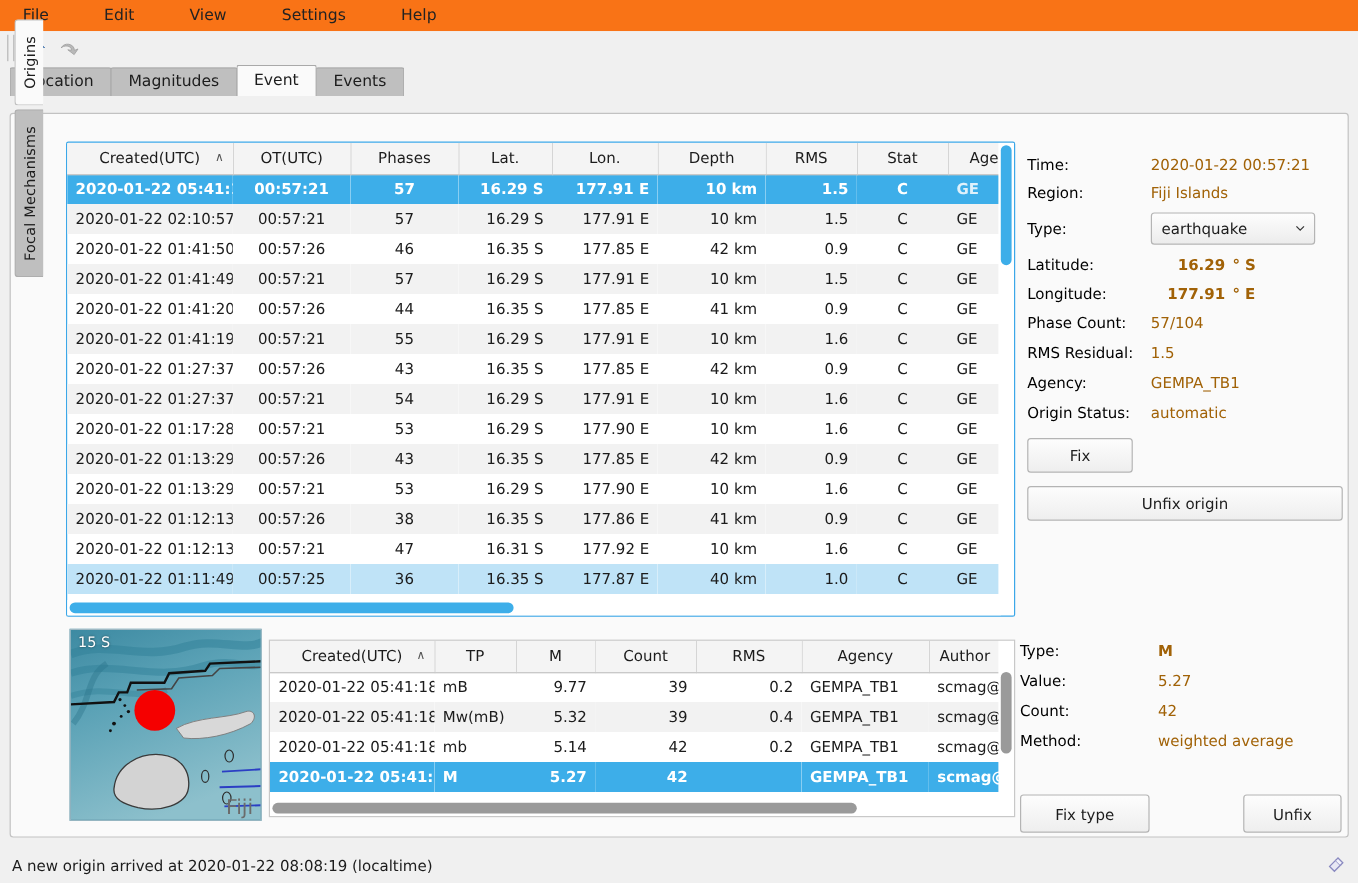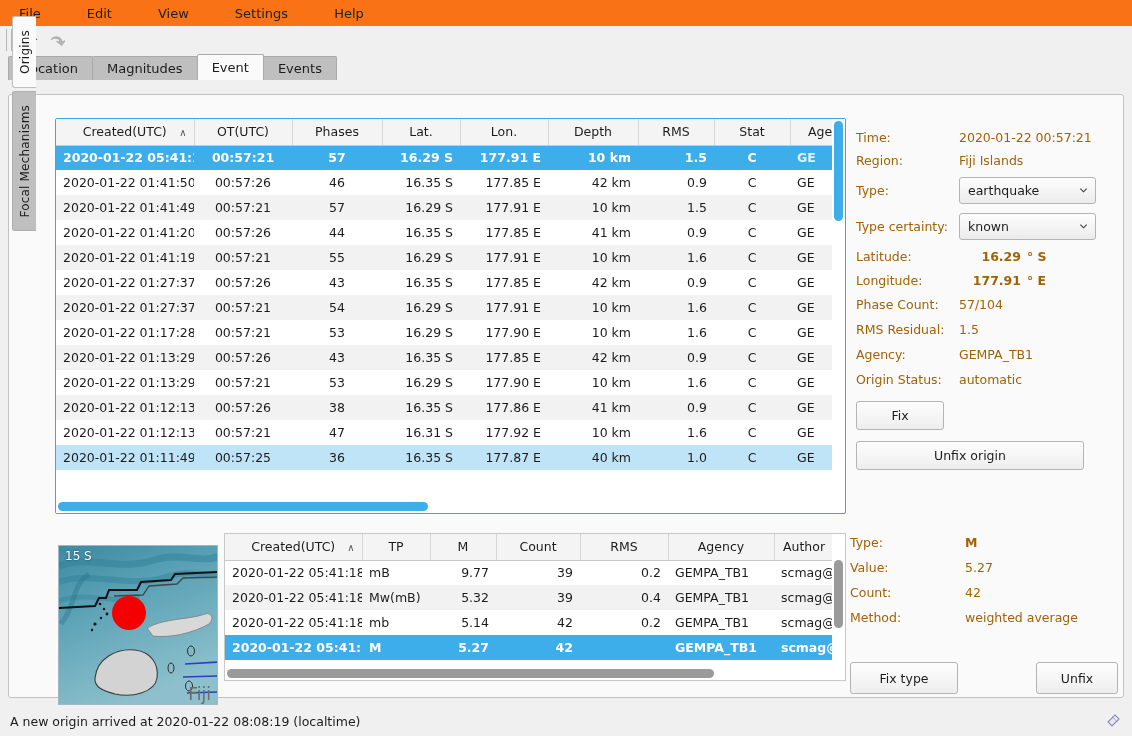--- a/index.html
+++ b/index.html
@@ -197,21 +197,21 @@
   #origin-detail {
     position: absolute;
     left: 856px; top: 126px;
     width: 262px;
   }
   .drow {
     display: flex; align-items: center;
     height: 23px;
     font-size: 12.5px;
   }
-  .dlabel { width: 103px; color: #a16207; }
+  .dlabel { width: 103px; color: #000000; }
   .dval { color: #a16207; }
   .dval.bold { font-weight: bold; }
   .numcell { display: inline-block; width: 62px; text-align: right; font-weight: bold; }
   .unit { margin-left: 6px; font-weight: bold; }
 
   select.qcombo, .qcombo {
     height: 27px;
     border: 1px solid #b4b4b4;
     border-radius: 3px;
     background: linear-gradient(#fdfdfd, #ececec);
@@ -236,21 +236,21 @@
     font-family: inherit;
     font-size: 12.5px;
     color: #1c1c1c;
     display: flex; align-items: center; justify-content: center;
     cursor: default;
   }
 
   
   #map-thumb {
     position: absolute;
-    left: 58px; top: 545px;
+    left: 58px; top: 524px;
     width: 160px; height: 160px;
     border: 1px solid #9fb9c4;
     overflow: hidden;
     background: #4e93a8;
   }
   #map-thumb .label {
     position: absolute; left: 6px; top: 3px;
     color: #ffffff; font-size: 12px;
     text-shadow: 0 0 2px rgba(0,0,0,.6);
     z-index: 5;
@@ -365,20 +365,31 @@
             <td class="">2020-01-22 05:41:17</td>
             <td class="ctr">00:57:21</td>
             <td class="ctr">57</td>
             <td class="num">16.29 S</td>
             <td class="num">177.91 E</td>
             <td class="num">10 km</td>
             <td class="num">1.5</td>
             <td class="stat">C</td>
             <td class=" agency">GE</td>
           </tr>
+          <tr class="alt">
+            <td class="">2020-01-22 02:10:57</td>
+            <td class="ctr">00:57:21</td>
+            <td class="ctr">57</td>
+            <td class="num">16.29 S</td>
+            <td class="num">177.91 E</td>
+            <td class="num">10 km</td>
+            <td class="num">1.5</td>
+            <td class="stat">C</td>
+            <td class=" agency">GE</td>
+          </tr>
           <tr class="">
             <td class="">2020-01-22 01:41:50</td>
             <td class="ctr">00:57:26</td>
             <td class="ctr">46</td>
             <td class="num">16.35 S</td>
             <td class="num">177.85 E</td>
             <td class="num">42 km</td>
             <td class="num">0.9</td>
             <td class="stat">C</td>
             <td class=" agency">GE</td>
@@ -526,29 +537,20 @@
   </div>
   <div class="drow" style="height:36px">
     <div class="dlabel">Type:</div>
     <div class="qcombo" style="width:137px">
       <span>earthquake</span>
       <svg class="chev" viewBox="0 0 10 10">
         <path d="M1.5 3.5 L5 7 L8.5 3.5" fill="none" stroke="#3a3a3a" stroke-width="1.2"></path>
       </svg>
     </div>
   </div>
-  <div class="drow" style="height:36px">
-    <div class="dlabel">Type certainty:</div>
-    <div class="qcombo" style="width:137px">
-      <span>known</span>
-      <svg class="chev" viewBox="0 0 10 10">
-        <path d="M1.5 3.5 L5 7 L8.5 3.5" fill="none" stroke="#3a3a3a" stroke-width="1.2"></path>
-      </svg>
-    </div>
-  </div>
   <div class="drow" style="height:24px">
     <div class="dlabel">Latitude:</div>
     <div class="dval"><span class="numcell">16.29</span><span class="unit">° S</span></div>
   </div>
   <div class="drow" style="height:24px">
     <div class="dlabel">Longitude:</div>
     <div class="dval"><span class="numcell">177.91</span><span class="unit">° E</span></div>
   </div>
   <div class="drow" style="height:25px">
     <div class="dlabel">Phase Count:</div>
@@ -562,21 +564,21 @@
     <div class="dlabel">Agency:</div>
     <div class="dval">GEMPA_TB1</div>
   </div>
   <div class="drow" style="height:25px">
     <div class="dlabel">Origin Status:</div>
     <div class="dval">automatic</div>
   </div>
   <div style="display:flex;gap:24px;margin-top:9px;justify-content:space-between;">
     <div class="qbtn" style="width:88px">Fix</div>
   </div>
-  <div class="qbtn" style="width:228px;margin-top:11px">Unfix origin</div>
+  <div class="qbtn" style="width:263px;margin-top:11px">Unfix origin</div>
 </div>
 
 <div id="map-thumb">
   <svg width="160" height="160" viewBox="0 0 160 160">
     <defs>
       <linearGradient id="sea" x1="0" y1="0" x2="0.4" y2="1">
         <stop offset="0%" stop-color="#3d8aa2"></stop>
         <stop offset="40%" stop-color="#5ba2b6"></stop>
         <stop offset="100%" stop-color="#8dc0cc"></stop>
       </linearGradient>

